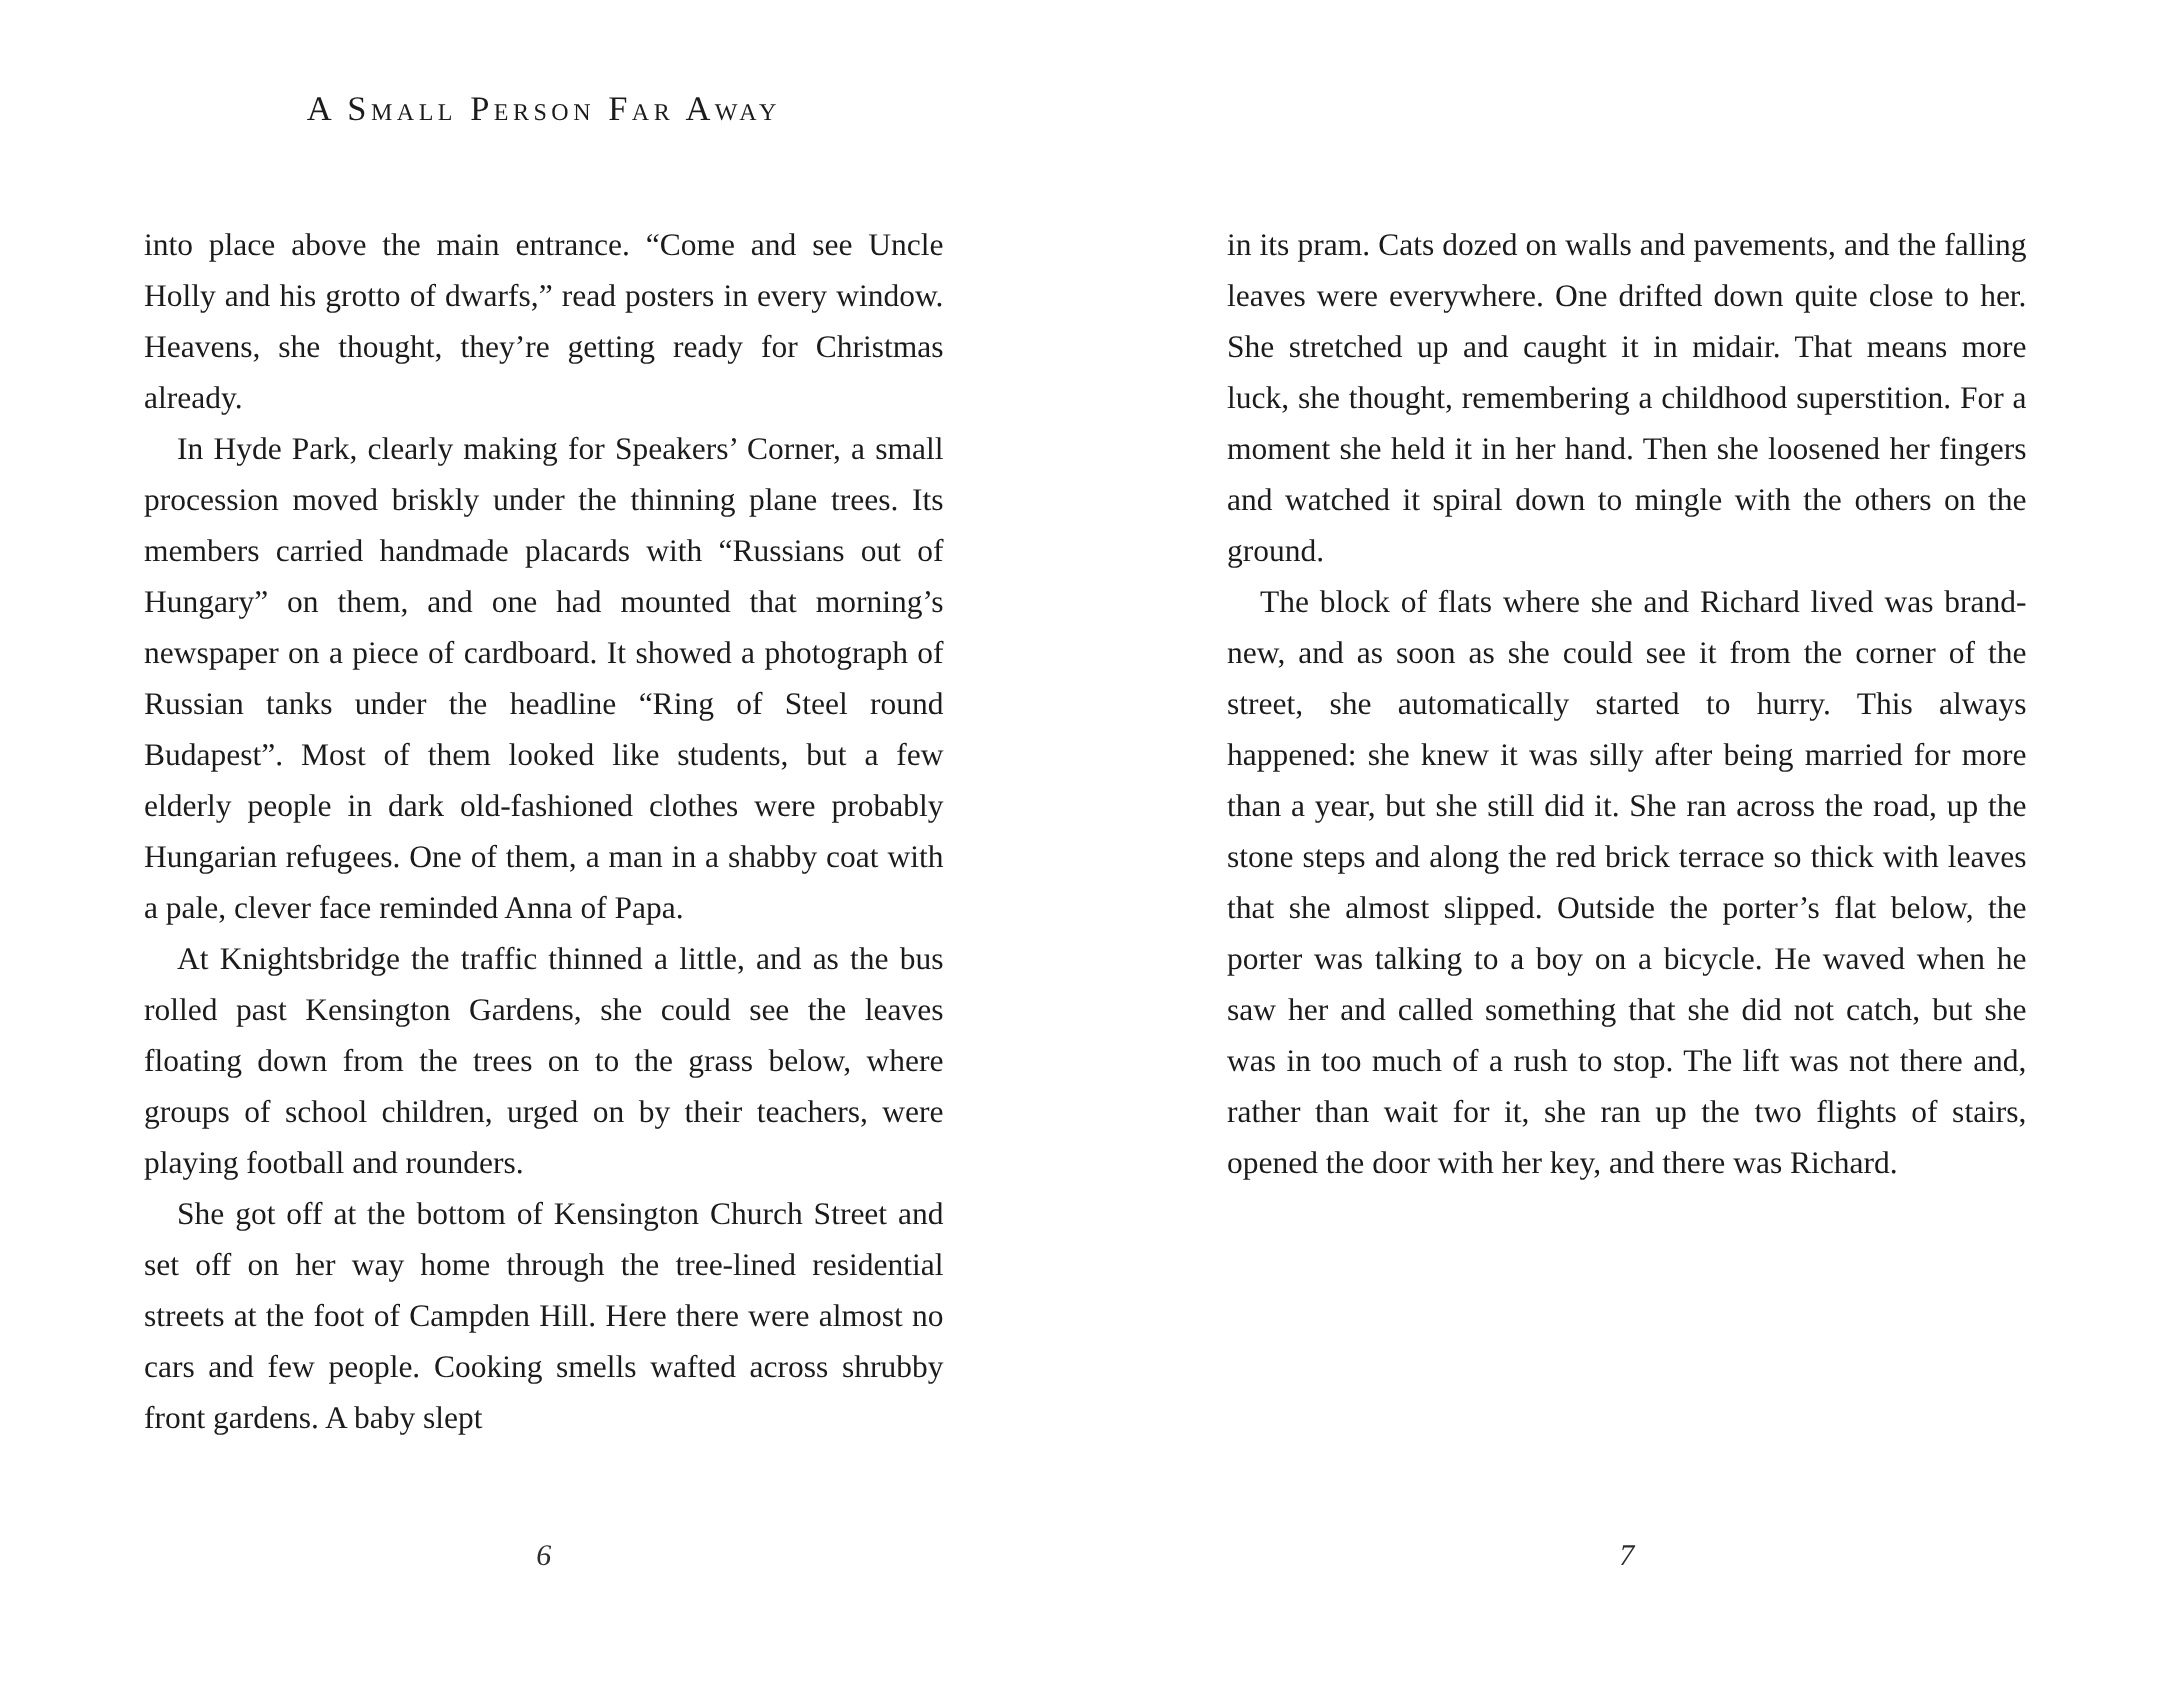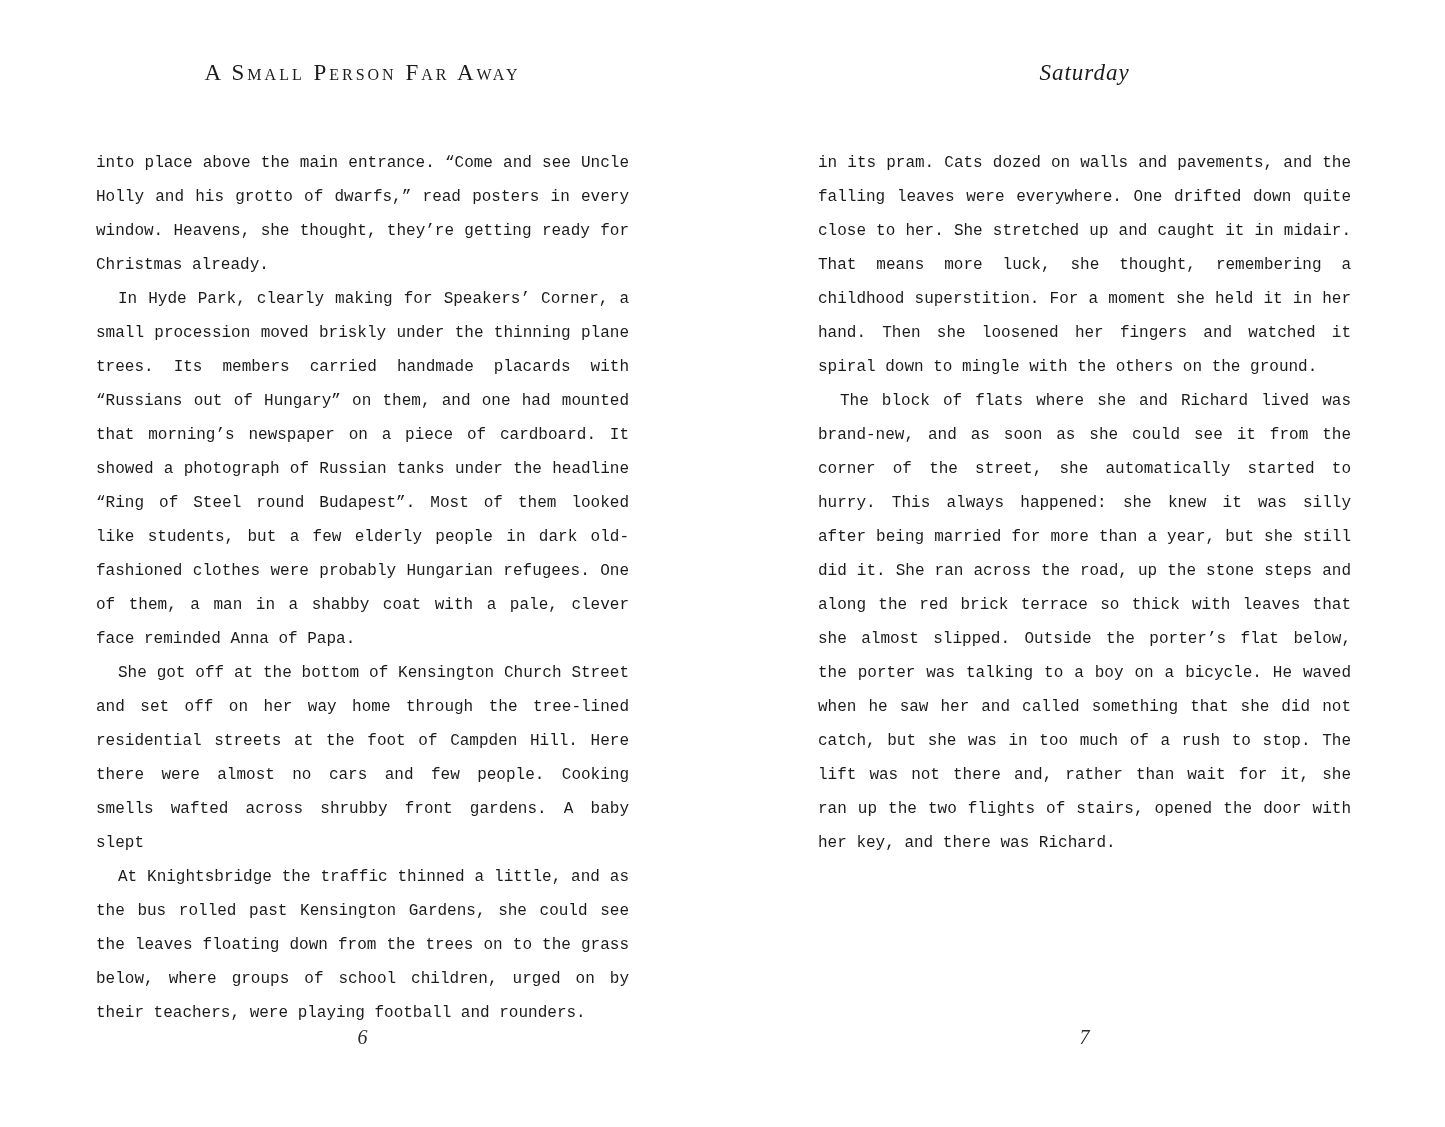--- a/index.html
+++ b/index.html
@@ -42,25 +42,24 @@
   .header-italic {
     font-style: italic;
     letter-spacing: 1px;
   }
 
   .page-body {
     position: absolute;
     top: 146px;
     left: 0;
     width: 533px;
-    font-size: 16px;
+    font-size: 21px;
     line-height: 34px;
     text-align: justify;
     text-justify: inter-word;
-    font-family: Liberation Mono, monospace;
   }
   .para {
     margin: 0;
     padding: 0;
   }
   .para.indent { text-indent: 22px; }
   .para.section-gap { margin-top: 34px; }
 
   .page-number {
     position: absolute;
@@ -77,29 +76,28 @@
 <body>
 
 <div class="spread">
 
   <div class="page page-left">
     <div class="running-header header-smallcaps">A Small Person Far Away</div>
 
     <div class="page-body">
       <p class="para">into place above the main entrance. “Come and see Uncle Holly and his grotto of dwarfs,” read posters in every window. Heavens, she thought, they’re getting ready for Christmas already.</p>
       <p class="para indent">In Hyde Park, clearly making for Speakers’ Corner, a small procession moved briskly under the thinning plane trees. Its members carried handmade placards with “Russians out of Hungary” on them, and one had mounted that morning’s newspaper on a piece of cardboard. It showed a photograph of Russian tanks under the headline “Ring of Steel round Budapest”. Most of them looked like students, but a few elderly people in dark old-fashioned clothes were probably Hungarian refugees. One of them, a man in a shabby coat with a pale, clever face reminded Anna of Papa.</p>
+      <p class="para indent">At Knightsbridge the traffic thinned a little, and as the bus rolled past Kensington Gardens, she could see the leaves floating down from the trees on to the grass below, where groups of school children, urged on by their teachers, were playing football and rounders.</p>
       <p class="para indent">She got off at the bottom of Kensington Church Street and set off on her way home through the tree-lined residential streets at the foot of Campden Hill. Here there were almost no cars and few people. Cooking smells wafted across shrubby front gardens. A baby slept</p>
-      <p class="para indent">At Knightsbridge the traffic thinned a little, and as the bus rolled past Kensington Gardens, she could see the leaves floating down from the trees on to the grass below, where groups of school children, urged on by their teachers, were playing football and rounders.</p>
     </div>
 
     <div class="page-number">6</div>
   </div>
 
   <div class="page page-right">
-    <div class="running-header header-italic">Saturday</div>
 
     <div class="page-body">
       <p class="para">in its pram. Cats dozed on walls and pavements, and the falling leaves were everywhere. One drifted down quite close to her. She stretched up and caught it in midair. That means more luck, she thought, remembering a childhood superstition. For a moment she held it in her hand. Then she loosened her fingers and watched it spiral down to mingle with the others on the ground.</p>
       <p class="para indent">The block of flats where she and Richard lived was brand-new, and as soon as she could see it from the corner of the street, she automatically started to hurry. This always happened: she knew it was silly after being married for more than a year, but she still did it. She ran across the road, up the stone steps and along the red brick terrace so thick with leaves that she almost slipped. Outside the porter’s flat below, the porter was talking to a boy on a bicycle. He waved when he saw her and called something that she did not catch, but she was in too much of a rush to stop. The lift was not there and, rather than wait for it, she ran up the two flights of stairs, opened the door with her key, and there was Richard.</p>
     </div>
 
     <div class="page-number">7</div>
   </div>
 
 </div>

